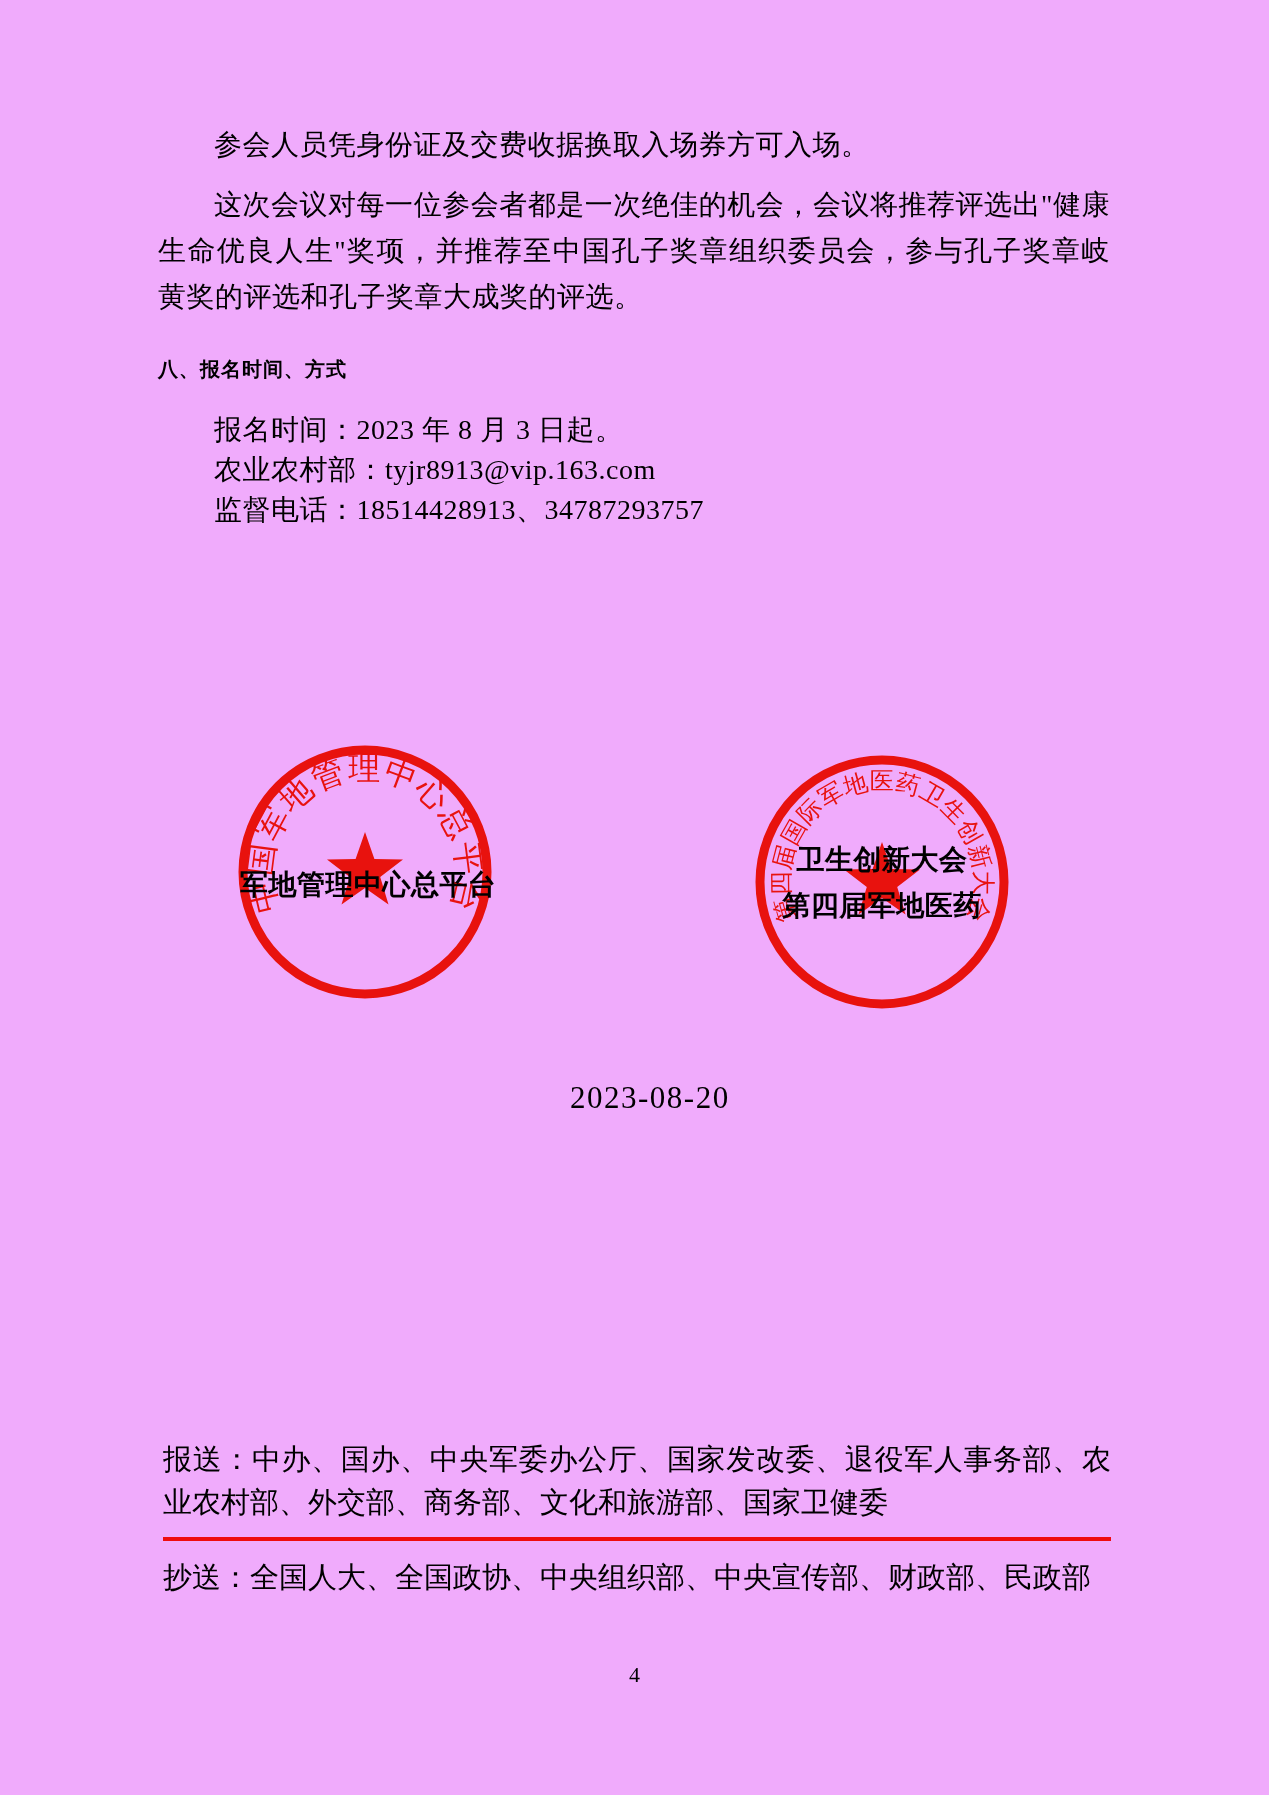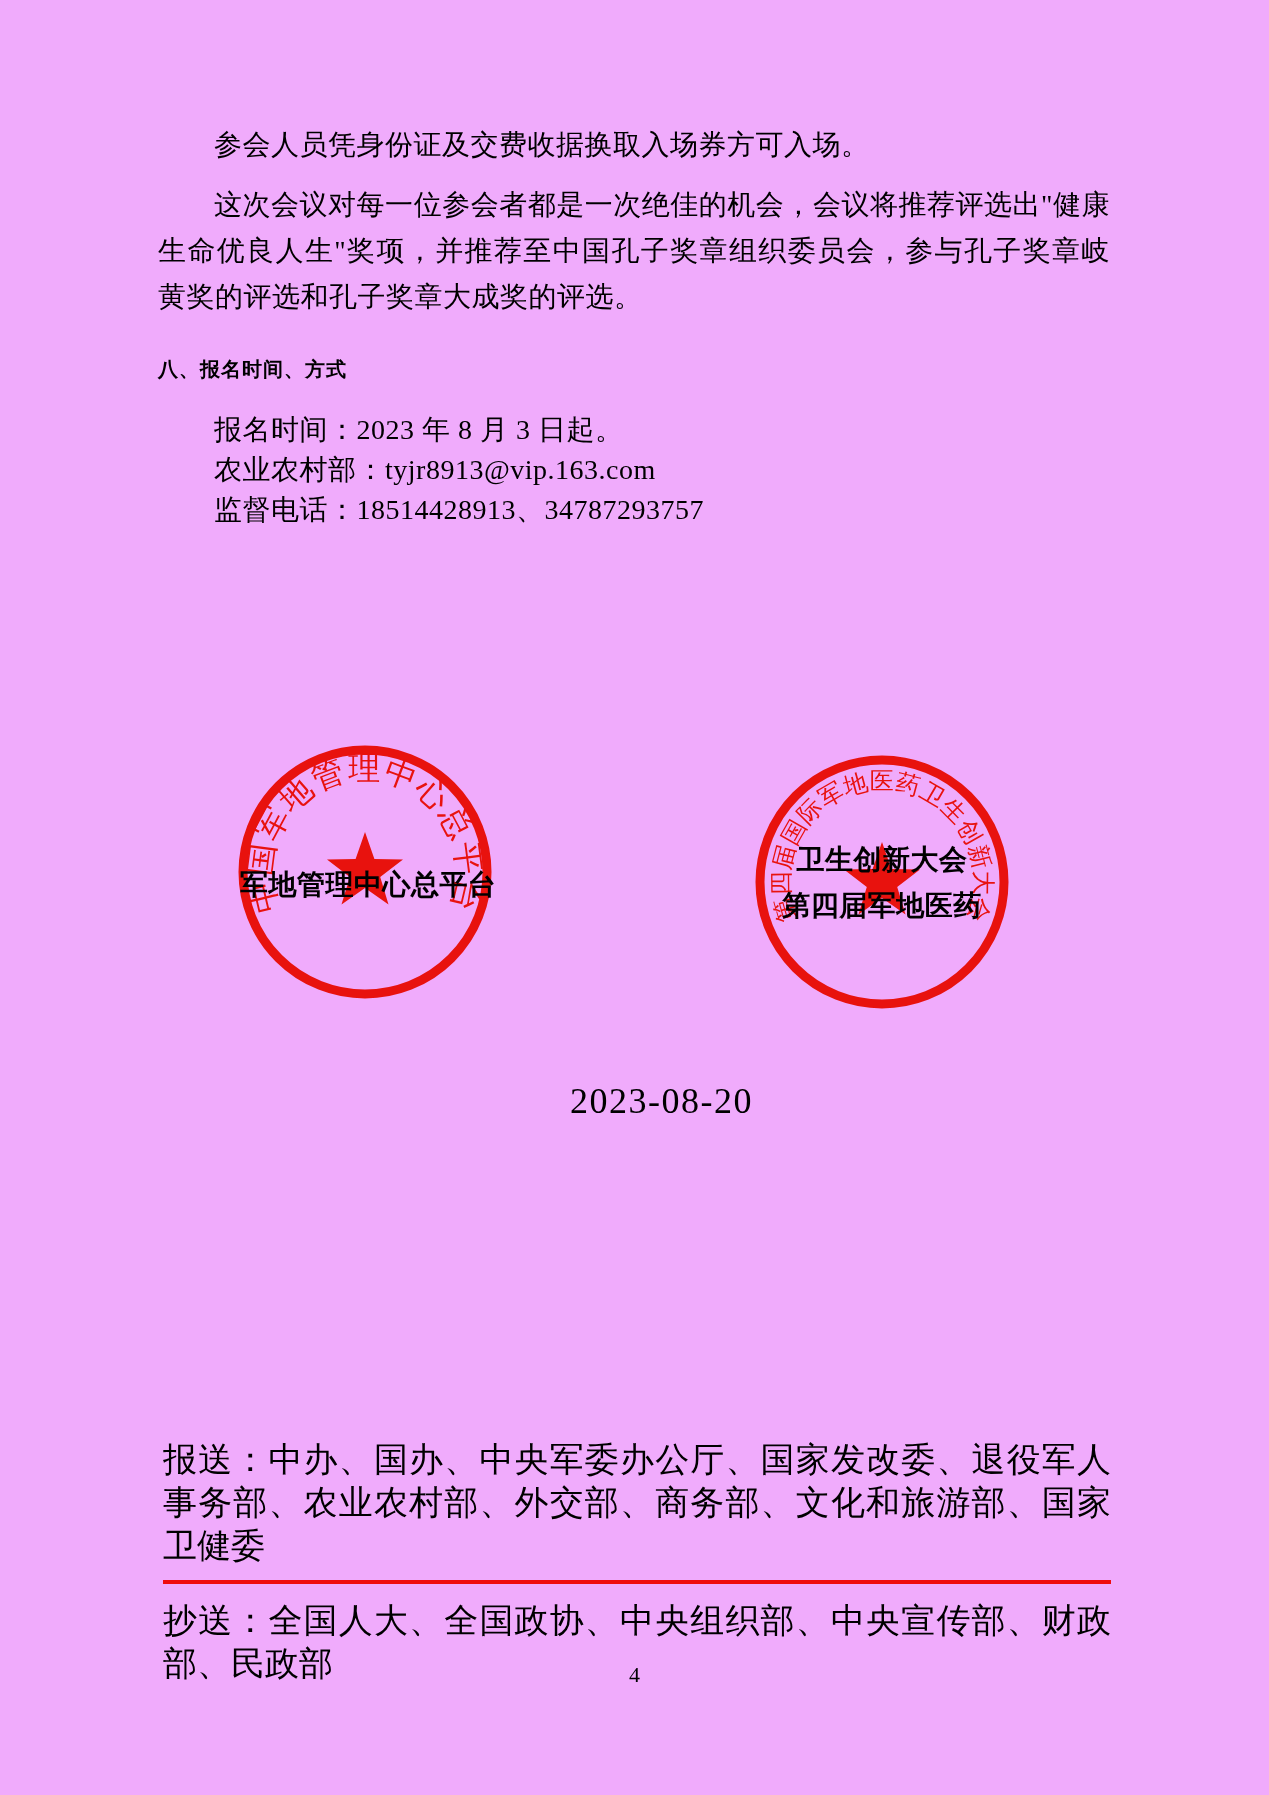--- a/index.html
+++ b/index.html
@@ -48,28 +48,28 @@
     letter-spacing:0.5px;
   }
   .seal-label-left{left:240px;top:862px;}
   .seal-label-right{
     left:752px;top:837px;width:260px;
     text-align:center;white-space:normal;
   }
   .doc-date{
     position:absolute;
     left:570px;top:1080px;
-    font-size:36px;
+    font-size:31px;
     letter-spacing:1.5px;
   }
   .footer{
     position:absolute;
     left:163px;top:1438px;
     width:948px;
-    font-size:34px;
+    font-size:29px;
     line-height:43px;
     text-align:justify;
   }
   .footer p{margin:0;}
   .red-rule{
     border:none;
     height:4px;
     background:#ef0d0d;
     margin:13px 0 15px 0;
   }

